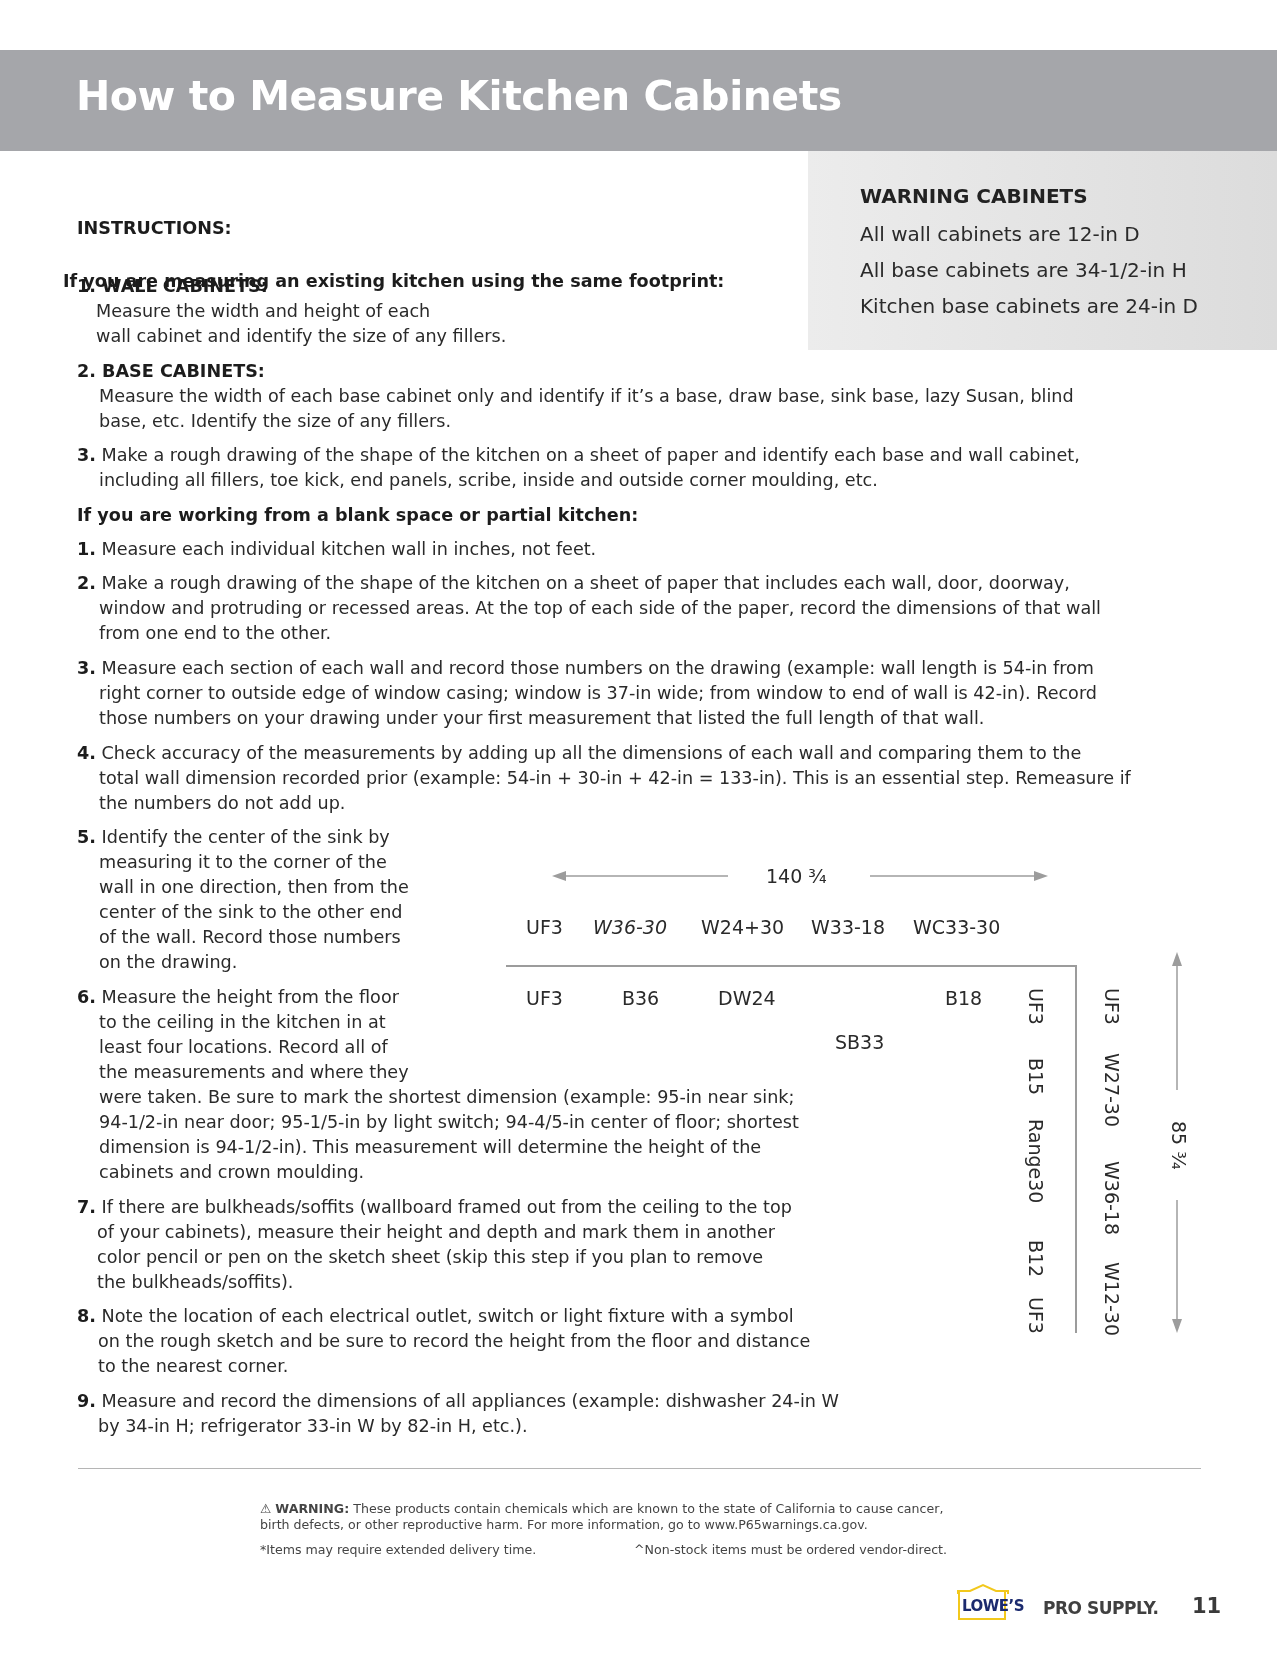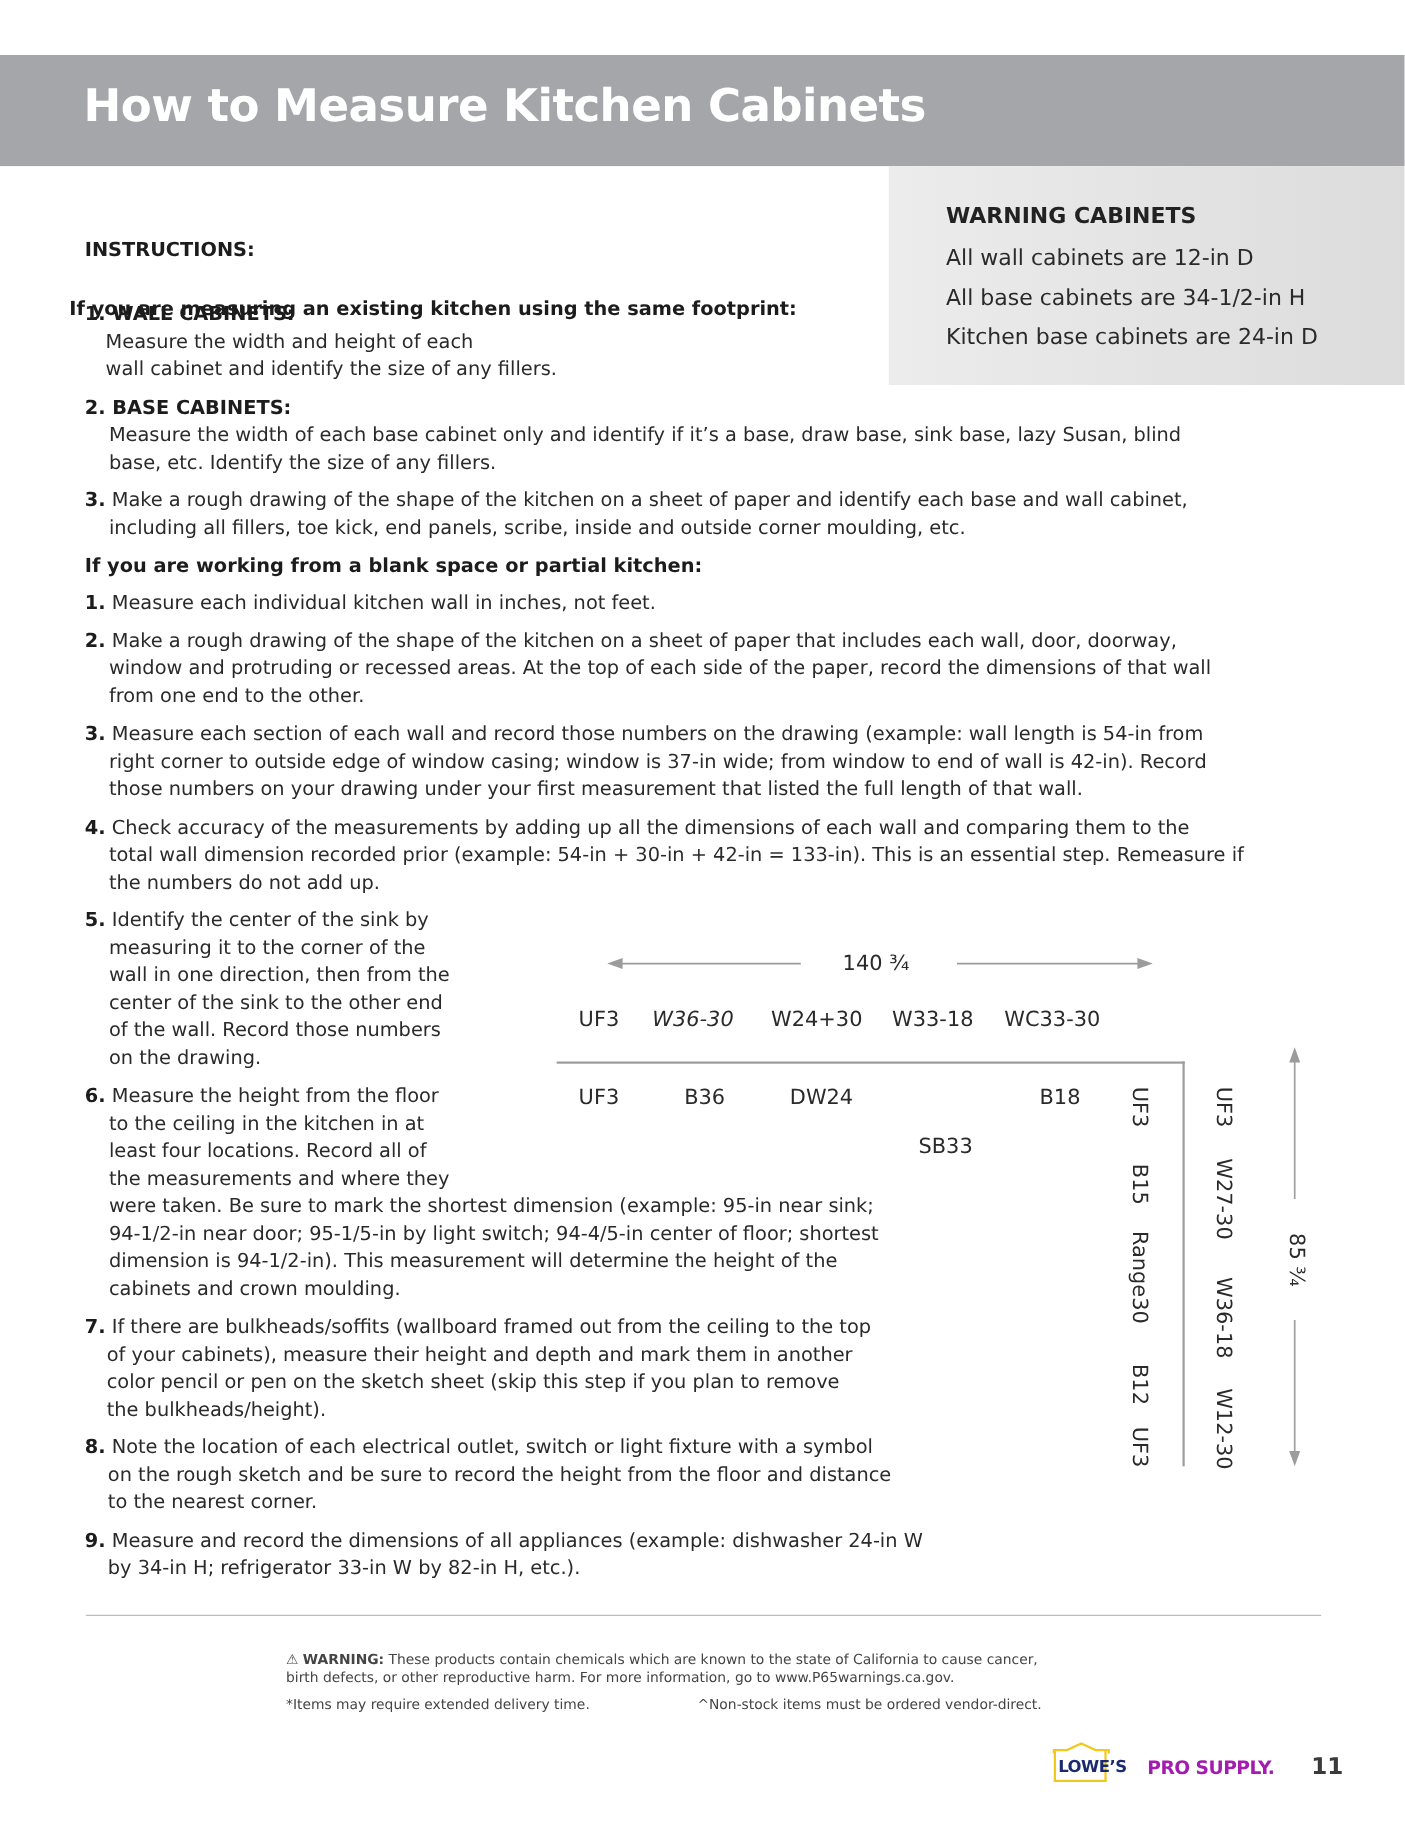--- a/index.html
+++ b/index.html
@@ -46,21 +46,21 @@
     position: absolute; left: 958px; top: 1590px; width: 48px; height: 30px;
     border: 2px solid #f2c81c; border-top: none;
   }
   .logo-roof { position: absolute; left: 956px; top: 1583px; }
   .logo-text {
     position: absolute; left: 962px; top: 1597px; font-size: 15px; font-weight: bold;
     color: #1b2a6e; letter-spacing: -0.5px;
   }
   .pro-supply {
     position: absolute; left: 1043px; top: 1598px; font-size: 17px; font-weight: bold;
-    color: #a21caf; letter-spacing: -0.5px;
+    color: #404040; letter-spacing: -0.5px;
   }
   .page-num {
     position: absolute; left: 1192px; top: 1594px; font-size: 21px; font-weight: bold; color: #3a3a3a;
   }
 </style>
 </head>
 <body>
 
 <div class="header-band"></div>
 <h1 class="page-title">How to Measure Kitchen Cabinets</h1>
@@ -113,21 +113,21 @@
 <div class="t" style="left:99px; top:1035px;">least four locations. Record all of</div>
 <div class="t" style="left:99px; top:1060px;">the measurements and where they</div>
 <div class="t" style="left:99px; top:1085px;">were taken. Be sure to mark the shortest dimension (example: 95-in near sink;</div>
 <div class="t" style="left:99px; top:1110px;">94-1/2-in near door; 95-1/5-in by light switch; 94-4/5-in center of floor; shortest</div>
 <div class="t" style="left:99px; top:1135px;">dimension is 94-1/2-in). This measurement will determine the height of the</div>
 <div class="t" style="left:99px; top:1160px;">cabinets and crown moulding.</div>
 
 <div class="t" style="left:77px; top:1195px;"><span class="num">7.</span> <span>If there are bulkheads/soffits (wallboard framed out from the ceiling to the top</span></div>
 <div class="t" style="left:97px; top:1220px;">of your cabinets), measure their height and depth and mark them in another</div>
 <div class="t" style="left:97px; top:1245px;">color pencil or pen on the sketch sheet (skip this step if you plan to remove</div>
-<div class="t" style="left:97px; top:1270px;">the bulkheads/height).</div>
+<div class="t" style="left:97px; top:1270px;">the bulkheads/soffits).</div>
 
 <div class="t" style="left:77px; top:1304px;"><span class="num">8.</span> <span>Note the location of each electrical outlet, switch or light fixture with a symbol</span></div>
 <div class="t" style="left:98px; top:1329px;">on the rough sketch and be sure to record the height from the floor and distance</div>
 <div class="t" style="left:98px; top:1354px;">to the nearest corner.</div>
 
 <div class="t" style="left:77px; top:1389px;"><span class="num">9.</span> <span>Measure and record the dimensions of all appliances (example: dishwasher 24-in W</span></div>
 <div class="t" style="left:98px; top:1414px;">by 34-in H; refrigerator 33-in W by 82-in H, etc.).</div>
 
 <div>
 

